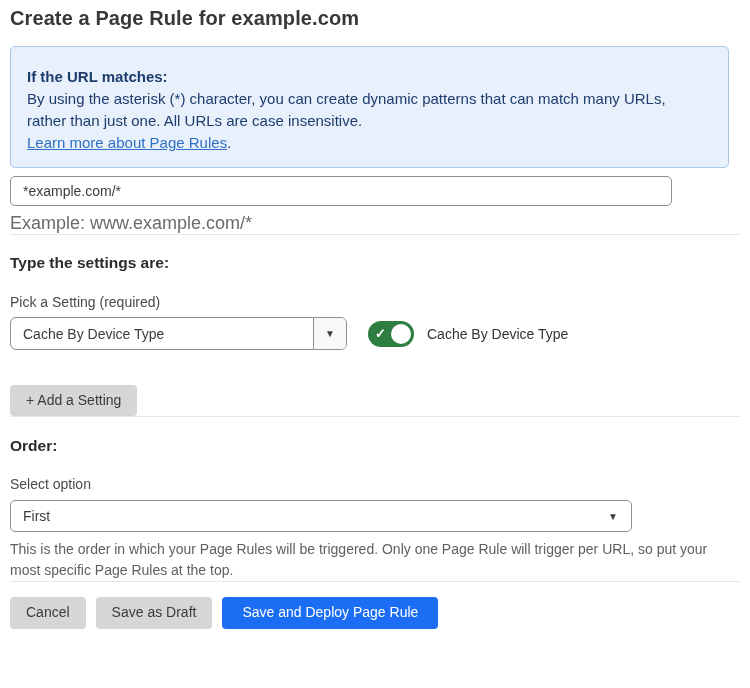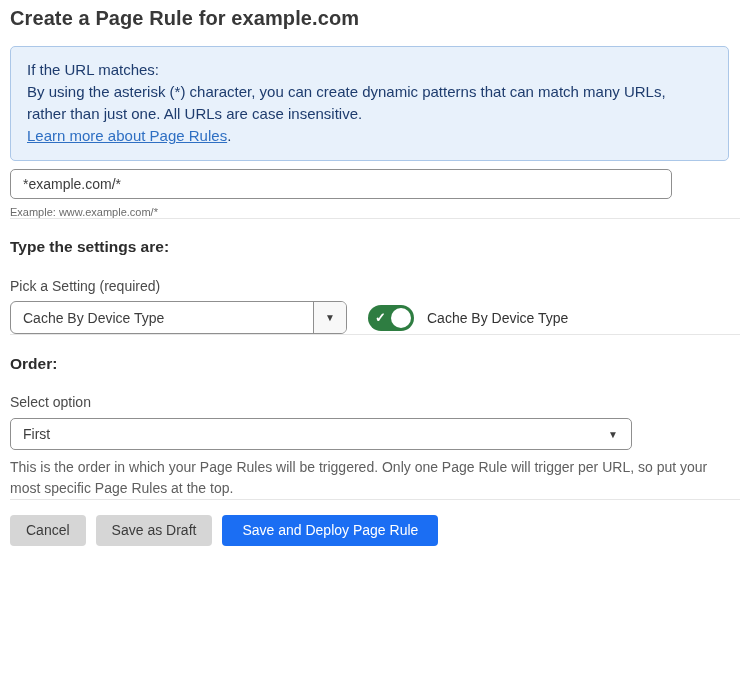--- a/index.html
+++ b/index.html
@@ -26,32 +26,32 @@
     margin-top: 16px;
     width: 719px;
     background: #e8f1fb;
     border: 1px solid #abc7e8;
     border-radius: 5px;
     padding: 12px 16px 13px 16px;
     color: #1e3c6e;
     font-size: 15px;
     line-height: 22px;
   }
-  .info-box .info-heading { font-weight: normal; }
+  .info-box .info-heading { font-weight: bold; margin-top: 7px; }
   .info-box a.learn-link {
     color: #2e6fc3;
     text-decoration: underline;
     cursor: pointer;
   }
   .info-box .link-suffix { color: #1e3c6e; }
 
   
   .field-label { font-size: 14px; color: #4a4a4a; }
   .lbl-url { margin-top: 21px; }
-  .help-text { font-size: 11px; color: #6b6b6b; }
+  .help-text { font-size: 18px; color: #6b6b6b; }
 
   .text-input {
     margin-top: 8px;
     width: 662px;
     height: 30px;
     border: 1px solid #8f8f8f;
     border-radius: 5px;
     padding: 0 12px;
     font-size: 14px;
     font-family: "Liberation Sans", sans-serif;
@@ -222,20 +222,21 @@
       <span class="select-value">Cache By Device Type</span>
       <span class="select-arrow-seg">▼</span>
     </div>
     <div class="toggle">
       <span class="check-glyph">✓</span>
       <span class="knob"></span>
     </div>
     <span class="toggle-label">Cache By Device Type</span>
   </div>
 
+  <button class="btn btn-gray btn-add">+ Add a Setting</button>
 
   <hr class="divider hr-2">
 
   <div class="section-heading h-order">Order:</div>
 
   <div class="field-label lbl-order">Select option</div>
 
   <div class="select-wide">
     <span class="select-value">First</span>
     <span class="arrow">▼</span>

